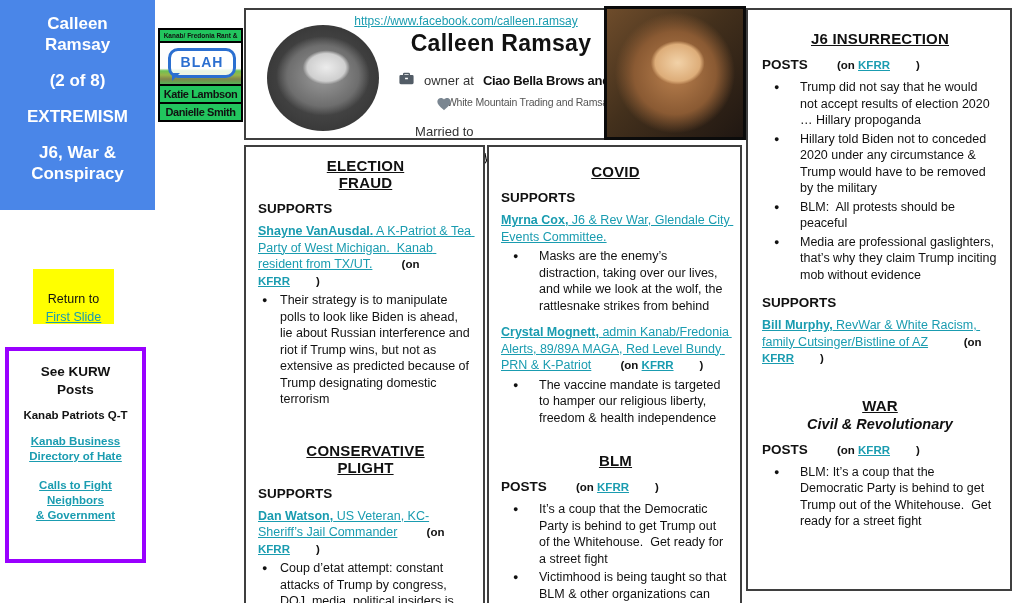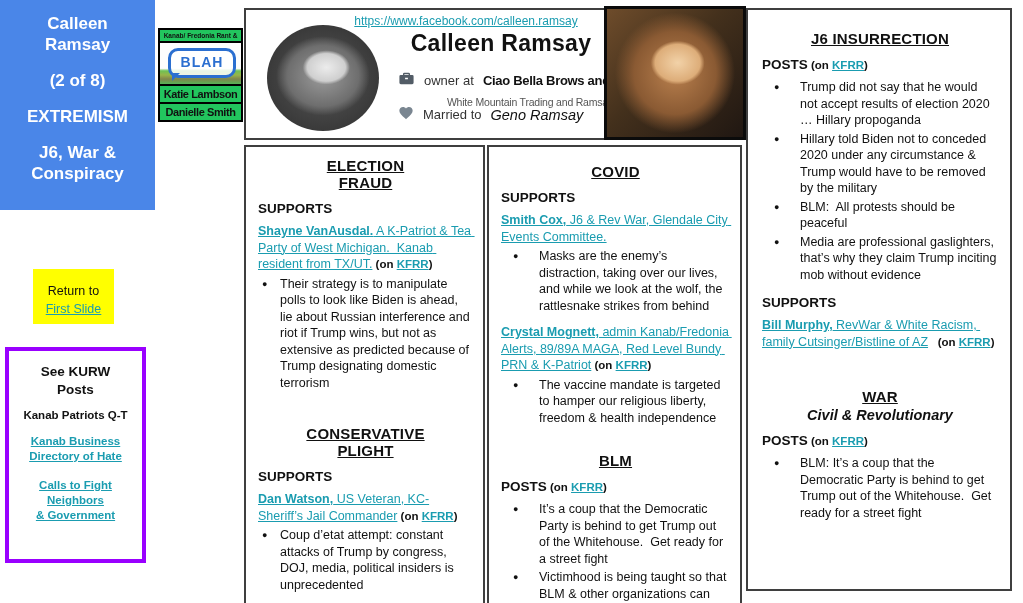--- a/index.html
+++ b/index.html
@@ -46,35 +46,35 @@
   
   .card{border:2px solid #3f3f3f;background:#fff;}
   .col1{left:244px;top:145px;width:241px;height:491px;padding:10px 10px 6px 12px;}
   .col2{left:487px;top:145px;width:255px;height:575px;padding:16px 10px 6px 12px;}
   .col3{left:746px;top:8px;width:266px;height:583px;padding:20px 12px 6px 14px;}
   .h-title{font-weight:bold;font-size:15px;text-align:center;text-decoration:underline;
            white-space:pre-line;margin:0 0 8px;letter-spacing:.2px;}
   .h-sub-title{font-weight:bold;font-size:14.5px;text-align:center;margin:2px 0 8px;font-style:italic;}
   .label{font-weight:bold;font-size:13.5px;}
   .label-row{margin:0 0 6px;white-space:pre-wrap;}
-  .on{font-weight:bold;font-size:11.5px;color:#111;}
+  .on{font-weight:bold;font-size:11.5px;color:#111;margin-left:26px;}
   .teal,.teal-b{color:#1a9cb0;text-decoration:underline;cursor:pointer;}
   .teal-b{font-weight:bold;}
   .kfrr{color:#1a9cb0;text-decoration:underline;font-weight:bold;font-size:11.5px;cursor:pointer;}
   .entry{font-size:12.5px;line-height:1.32;margin:0 0 3px;white-space:pre-wrap;}
   ul.bullets{list-style:none;margin:3px 0 10px;padding:0;}
   ul.bullets li{position:relative;font-size:12.5px;line-height:1.32;white-space:pre-wrap;margin-bottom:2px;}
   ul.bullets li::before{content:"●";position:absolute;font-size:9px;top:3px;}
   ul.tight li{padding-left:22px;}  ul.tight li::before{left:4px;}
   ul.wide li{padding-left:38px;}   ul.wide li::before{left:12px;}
-  .gap-lg{margin-top:34px;} .gap-md{margin-top:26px;} .gap-war{margin-top:38px;}
+  .gap-lg{margin-top:34px;} .gap-md{margin-top:26px;} .gap-war{margin-top:30px;}
 
   
   .yellow-box{left:33px;top:269px;width:81px;height:55px;background:#ffff00;text-align:center;
-              font-size:12.5px;padding-top:14px;line-height:1.4;}
+              font-size:12.5px;padding-top:22px;line-height:1.4;}
   .purple-box{left:5px;top:347px;width:141px;height:216px;border:4px solid #9900ff;background:#fff;
               text-align:center;padding-top:12px;}
   .purple-box .k-title{font-weight:bold;font-size:13.5px;white-space:pre-line;line-height:1.3;margin:0 0 11px;}
   .purple-box .k-sub{font-weight:bold;font-size:11.5px;margin:0 0 13px;}
   .purple-box .k-link{display:block;font-weight:bold;font-size:11.5px;white-space:pre-line;line-height:1.3;margin:0 0 14px;}
   .icon-svg{flex:0 0 auto;}
 </style>
 </head>
 <body>
 
@@ -104,21 +104,21 @@
     <div class="photo-bw"></div>
     <div class="h-name">Calleen Ramsay</div>
     <div class="h-row" style="left:152px;top:60px;">
       <span class="icon-svg"><svg width="17" height="17" viewBox="0 0 24 24" fill="#525c66">
             <path d="M9 4h6a2 2 0 0 1 2 2v1h3.2A1.8 1.8 0 0 1 22 8.8V18a2 2 0 0 1-2 2H4a2 2 0 0 1-2-2V8.8A1.8 1.8 0 0 1 3.8 7H7V6a2 2 0 0 1 2-2zm0 3h6V6H9v1zm1 4v2h4v-2h-4z"></path>
           </svg></span>
       <span>owner at</span>
         <span class="biz">Ciao Bella Brows and Beauty</span>
     </div>
     <div class="h-sub">White Mountain Trading and Ramsay Oil</div>
-    <div class="h-row" style="left:152px;top:95px;">
+    <div class="h-row" style="left:152px;top:86px;flex-direction:column;">
       <span class="icon-svg"><svg width="16" height="16" viewBox="0 0 24 24" fill="#7a8691">
             <path d="M12 21.35l-1.45-1.32C5.4 15.36 2 12.28 2 8.5 2 5.42 4.42 3 7.5 3c1.74 0 3.41.81 4.5 2.09C13.09 3.81 14.76 3 16.5 3 19.58 3 22 5.42 22 8.5c0 3.78-3.4 6.86-8.55 11.54L12 21.35z"></path>
           </svg></span>
       <span>Married to</span>
         <span class="spouse">Geno Ramsay</span>
     </div>
   </div>
   <div class="abs photo-color"></div>
 
   <div class="abs card col1">
@@ -135,21 +135,21 @@
     <p class="label-row"><span class="label">SUPPORTS</span></p>
     <p class="entry"><a class="teal-b">Dan Watson,</a><a class="teal"> US Veteran, KC-Sheriff’s Jail Commander</a><span class="on"> (on </span><a class="kfrr">KFRR</a><span class="on">)</span></p>
     <ul class="bullets tight">
         <li>Coup d’etat attempt: constant attacks of Trump by congress, DOJ, media, political insiders is unprecedented</li>
       </ul>
   </div>
 
   <div class="abs card col2">
     <h2 class="h-title">COVID</h2>
     <p class="label-row"><span class="label">SUPPORTS</span></p>
-    <p class="entry"><a class="teal-b">Smith Cox,</a><a class="teal"> J6 &amp; Rev War, Glendale City Events Committee.</a></p>
+    <p class="entry"><a class="teal-b">Myrna Cox,</a><a class="teal"> J6 &amp; Rev War, Glendale City Events Committee.</a></p>
     <ul class="bullets wide">
         <li>Masks are the enemy’s distraction, taking over our lives, and while we look at the wolf, the rattlesnake strikes from behind</li>
       </ul>
     <p class="entry"><a class="teal-b">Crystal Mognett,</a><a class="teal"> admin Kanab/Fredonia Alerts, 89/89A MAGA, Red Level Bundy PRN &amp; K-Patriot</a><span class="on"> (on </span><a class="kfrr">KFRR</a><span class="on">)</span></p>
     <ul class="bullets wide">
         <li>The vaccine mandate is targeted to hamper our religious liberty, freedom &amp; health independence</li>
       </ul>
 
     <h2 class="h-title gap-md">BLM</h2>
     <p class="label-row"><span class="label">POSTS</span><span class="on"> (on </span><a class="kfrr">KFRR</a><span class="on">)</span></p>

